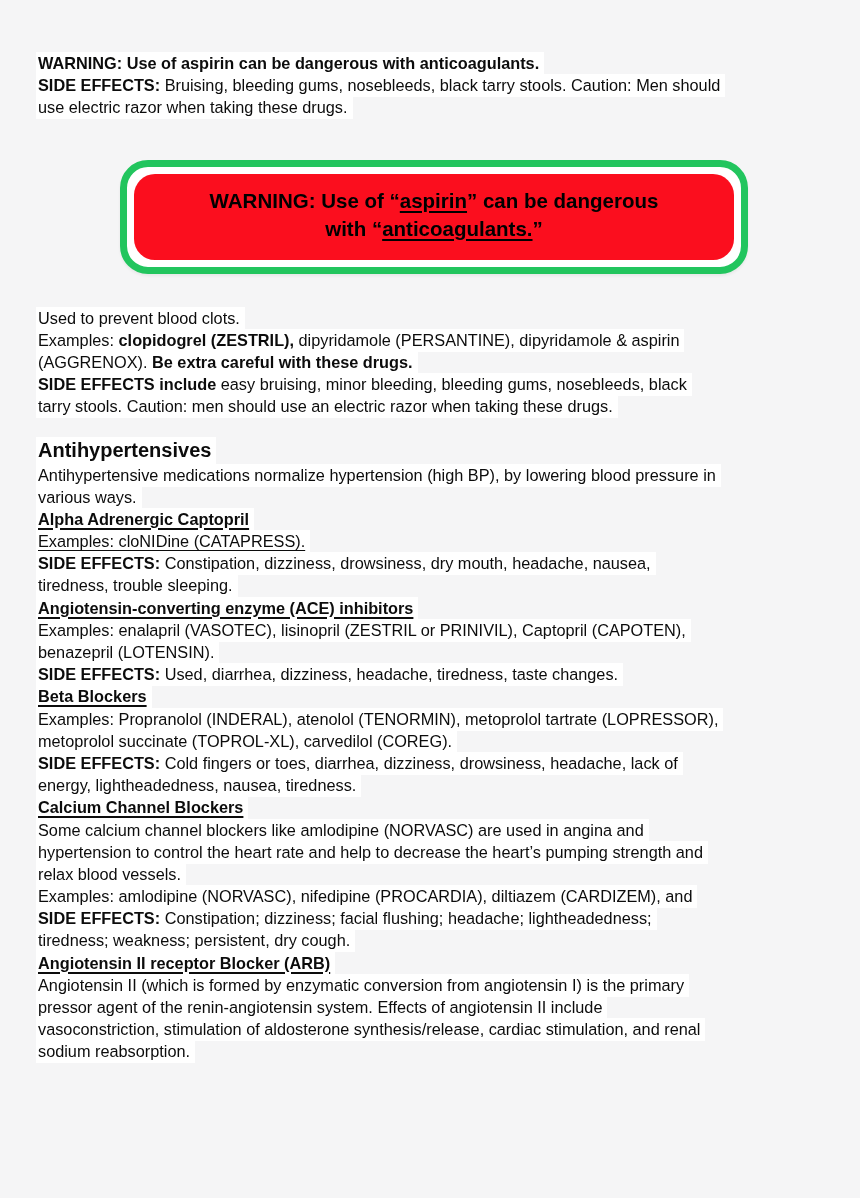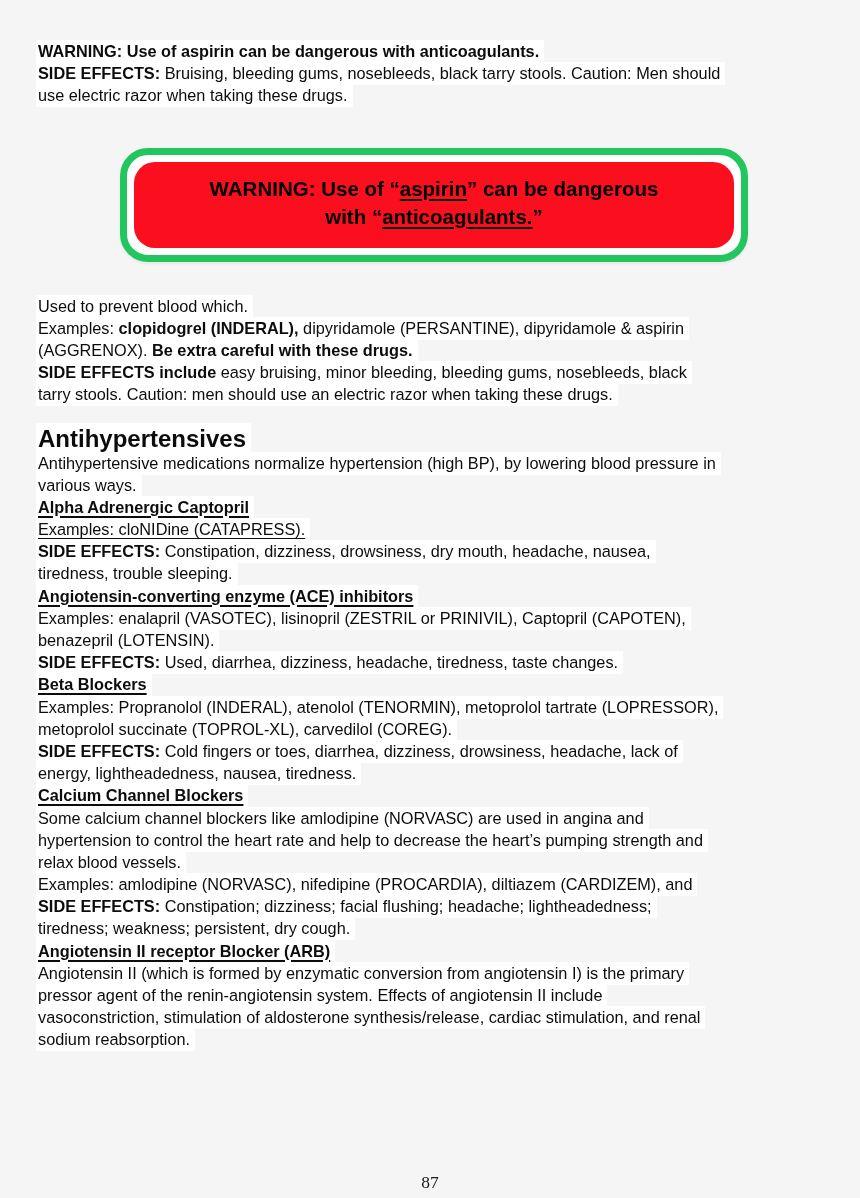--- a/index.html
+++ b/index.html
@@ -8,42 +8,43 @@
     height: 1198px;
     background: #f5f5f6;
     overflow: hidden;
     font-family: "Liberation Sans", "DejaVu Sans", sans-serif;
   }
   .page {
     position: relative;
     width: 860px;
     height: 1066px;
     box-sizing: border-box;
-    padding: 40px 34px 0 36px;
+    padding: 20px 34px 0 36px;
+    margin-top: 32px;
   }
   
   .line {
     white-space: nowrap;
     line-height: 22.2px;
     font-size: 16.3px;
     color: #0c0c0c;
     height: 22.2px;
   }
   .line .hl {
     background: #ffffff;
     padding: 2px 5px 3px 2px;
   }
   .line span.b { font-weight: bold; }
   .line span.u {
     text-decoration: underline;
     text-underline-offset: 2.5px;
   }
   .line span.b.u { text-decoration-thickness: 2px; }
   .line-h1 {
-    font-size: 24px;
+    font-size: 20px;
     line-height: 27px;
     height: 27px;
     font-weight: bold;
   }
   .block { margin: 0; }
   [data-name="antihypertensives-section"] { margin-top: 19px; }
   
   .warning-wrap {
     margin: 41px 0 33px 84px;
     width: 628px;
@@ -102,22 +103,22 @@
     <div class="warning-frame" data-name="warning-box-frame">
       <div class="warning-inner" id="warning-inner" data-name="warning-box-background" style="background: rgb(251, 14, 30);">
         <div class="warning-line" data-name="warning-box-text-line-1"><span class="b" data-name="text-run">WARNING: Use of “</span><span class="b u" data-name="text-run">aspirin</span><span class="b" data-name="text-run">” can be dangerous</span></div>
         <div class="warning-line" data-name="warning-box-text-line-2"><span class="b" data-name="text-run">with “</span><span class="b u" data-name="text-run">anticoagulants.</span><span class="b" data-name="text-run">”</span></div>
       </div>
     </div>
   </div>
 
   <section class="block" id="blk-body" data-name="document-body">
       <div class="block" data-name="anti-platelet-drugs-section">
-        <div class="line" data-name="text-line"><span class="hl" data-name="text-highlight"><span data-name="text-run">Used to prevent blood which.</span></span></div>
-        <div class="line" data-name="text-line"><span class="hl" data-name="text-highlight"><span data-name="text-run">Examples: </span><span class="b" data-name="text-run">clopidogrel (INDERAL),</span><span data-name="text-run"> dipyridamole (PERSANTINE), dipyridamole &amp; aspirin</span></span></div>
+        <div class="line" data-name="text-line"><span class="hl" data-name="text-highlight"><span data-name="text-run">Used to prevent blood clots.</span></span></div>
+        <div class="line" data-name="text-line"><span class="hl" data-name="text-highlight"><span data-name="text-run">Examples: </span><span class="b" data-name="text-run">clopidogrel (ZESTRIL),</span><span data-name="text-run"> dipyridamole (PERSANTINE), dipyridamole &amp; aspirin</span></span></div>
         <div class="line" data-name="text-line"><span class="hl" data-name="text-highlight"><span data-name="text-run">(AGGRENOX). </span><span class="b" data-name="text-run">Be extra careful with these drugs.</span></span></div>
         <div class="line" data-name="text-line"><span class="hl" data-name="text-highlight"><span class="b" data-name="text-run">SIDE EFFECTS include</span><span data-name="text-run"> easy bruising, minor bleeding, bleeding gums, nosebleeds, black</span></span></div>
         <div class="line" data-name="text-line"><span class="hl" data-name="text-highlight"><span data-name="text-run">tarry stools. Caution: men should use an electric razor when taking these drugs.</span></span></div>
       </div>
       <div class="block" data-name="antihypertensives-section">
         <div class="line line-h1" data-name="text-line"><span class="hl" data-name="text-highlight"><span class="b" data-name="text-run">Antihypertensives</span></span></div>
         <div class="line" data-name="text-line"><span class="hl" data-name="text-highlight"><span data-name="text-run">Antihypertensive medications normalize hypertension (high BP), by lowering blood pressure in</span></span></div>
         <div class="line" data-name="text-line"><span class="hl" data-name="text-highlight"><span data-name="text-run">various ways.</span></span></div>
       </div>
       <div class="block" data-name="alpha-adrenergic-agonists-section">

